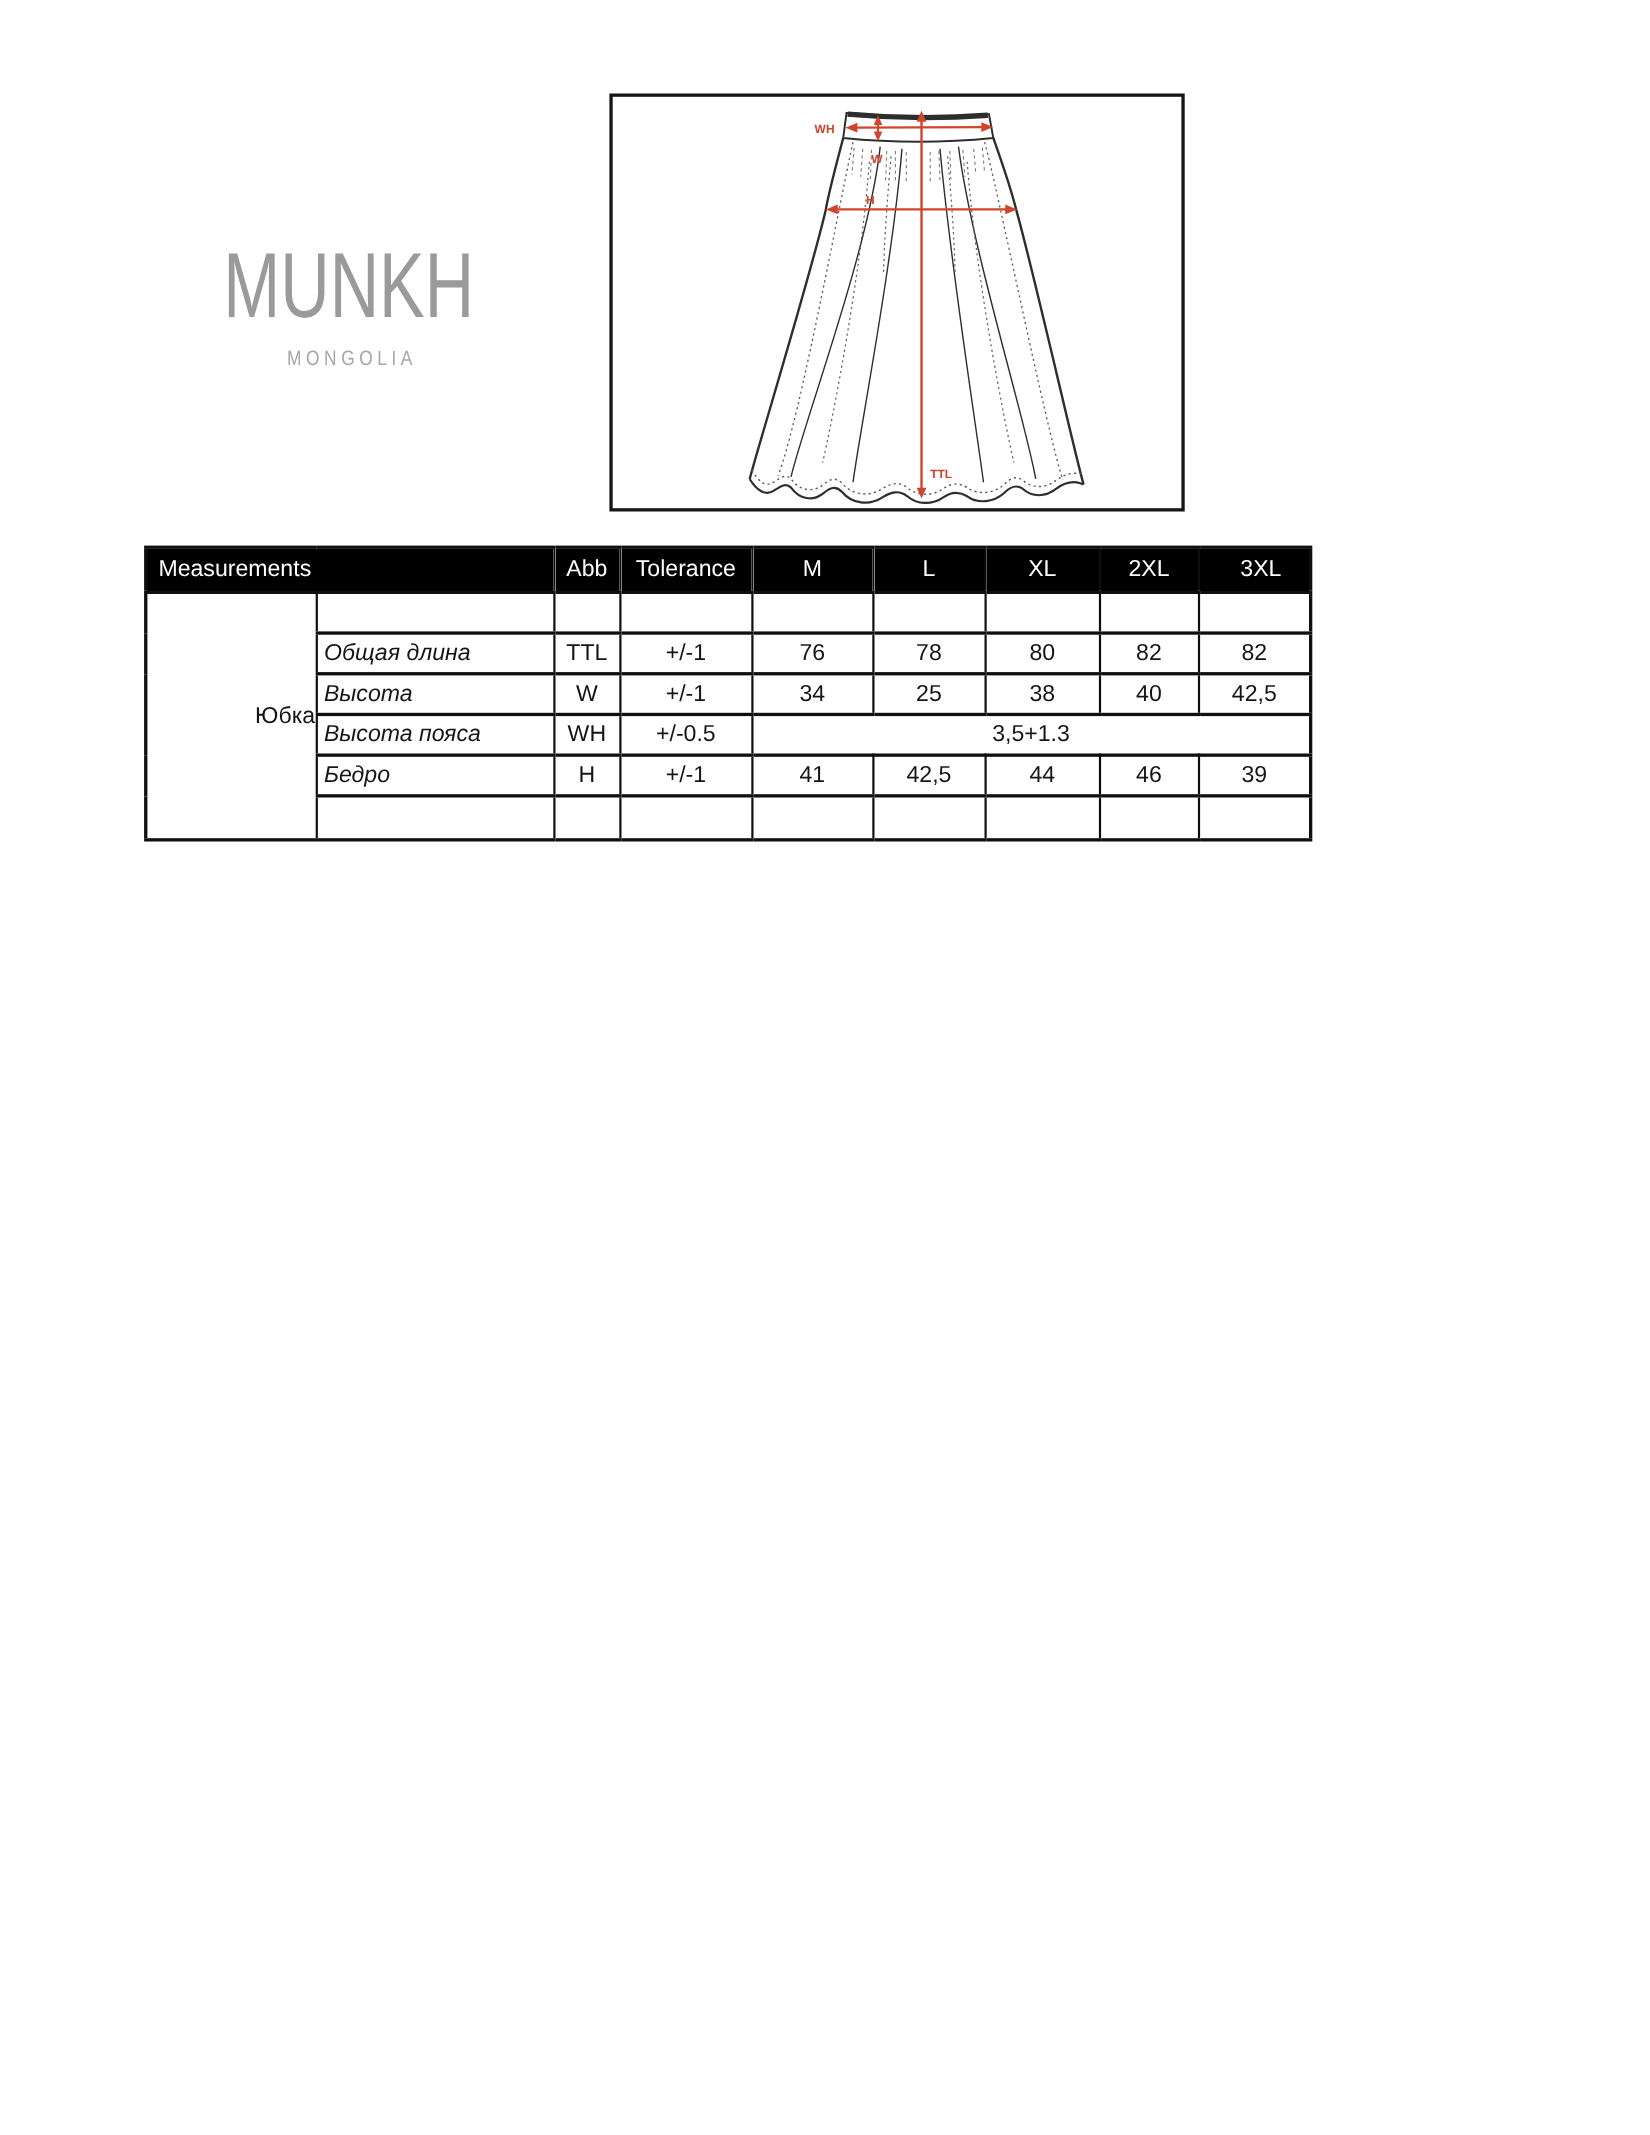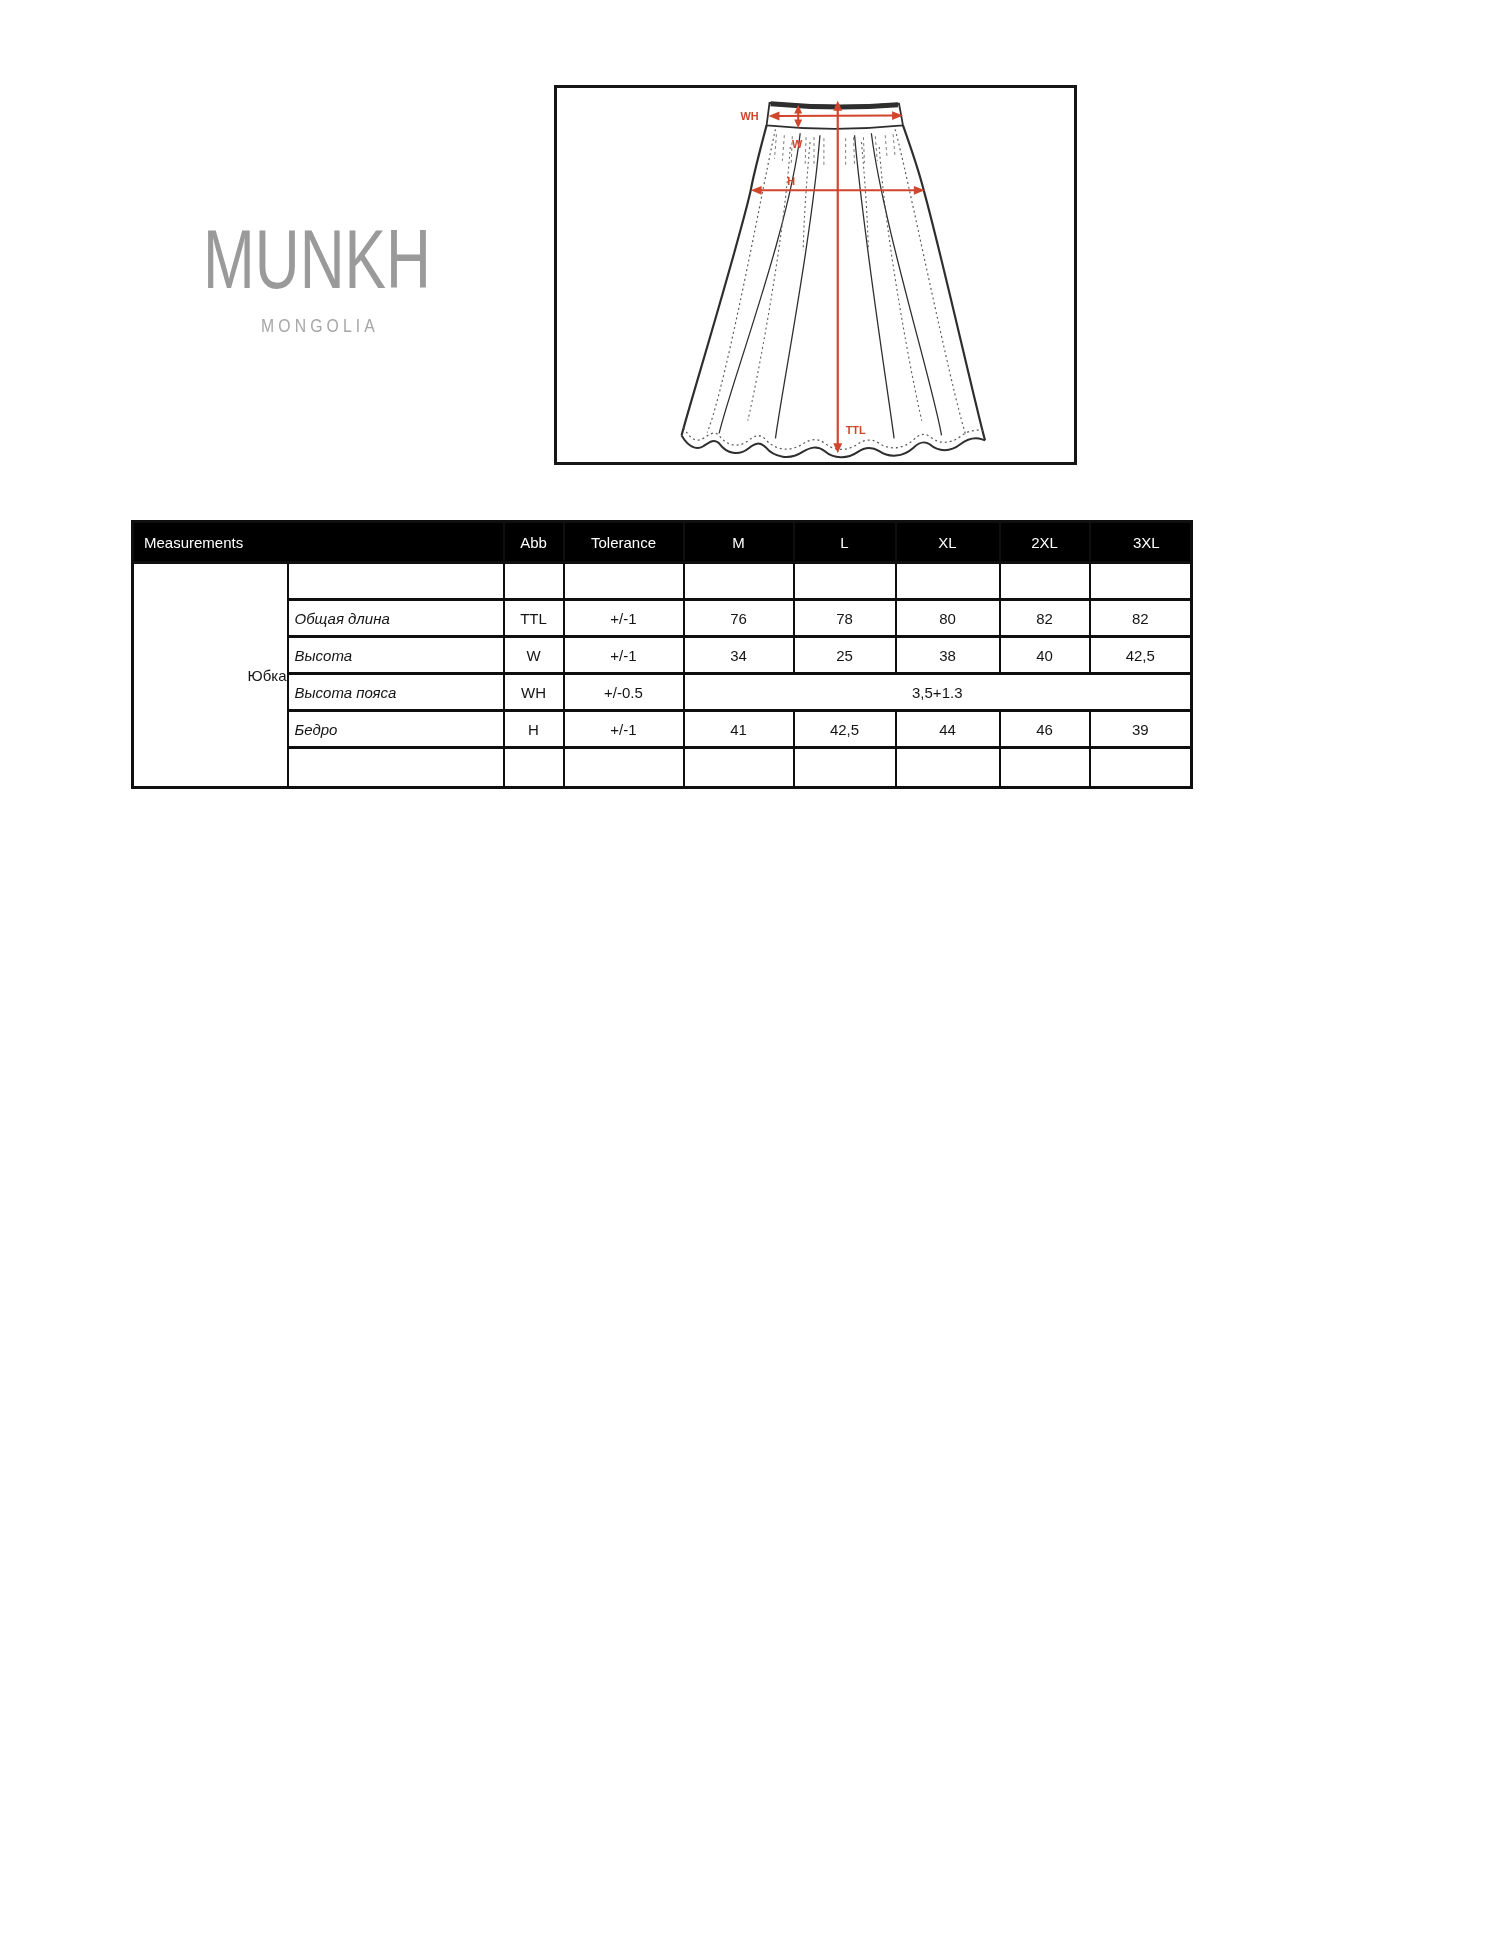--- a/index.html
+++ b/index.html
@@ -46,25 +46,25 @@
   .gather{stroke:#7a7a7a;fill:none;stroke-dasharray:3,3;}
   .red-anno{stroke:var(--accent);}
   .red-anno .head{fill:var(--accent);stroke:none;}
   .red-anno text{
     fill:var(--accent);stroke:none;
     font-family:"Liberation Sans", sans-serif;
     font-weight:bold;font-size:11px;
   }
   
   .size-table{
-    position:absolute;left:131px;top:520px;
+    position:absolute;left:131px;top:496px;
     width:1059px;
     border-collapse:collapse;
     table-layout:fixed;
-    font-size:15px;color:#151515;border-radius:32px;
+    font-size:21px;color:#151515;border-radius:32px;
   }
   .size-table th,.size-table td{
     border:2px solid var(--table-border);
     border-top-width:3px;border-bottom-width:3px;
     padding:0;
     text-align:center;
     vertical-align:middle;
     overflow:hidden;
     white-space:nowrap;
   }

